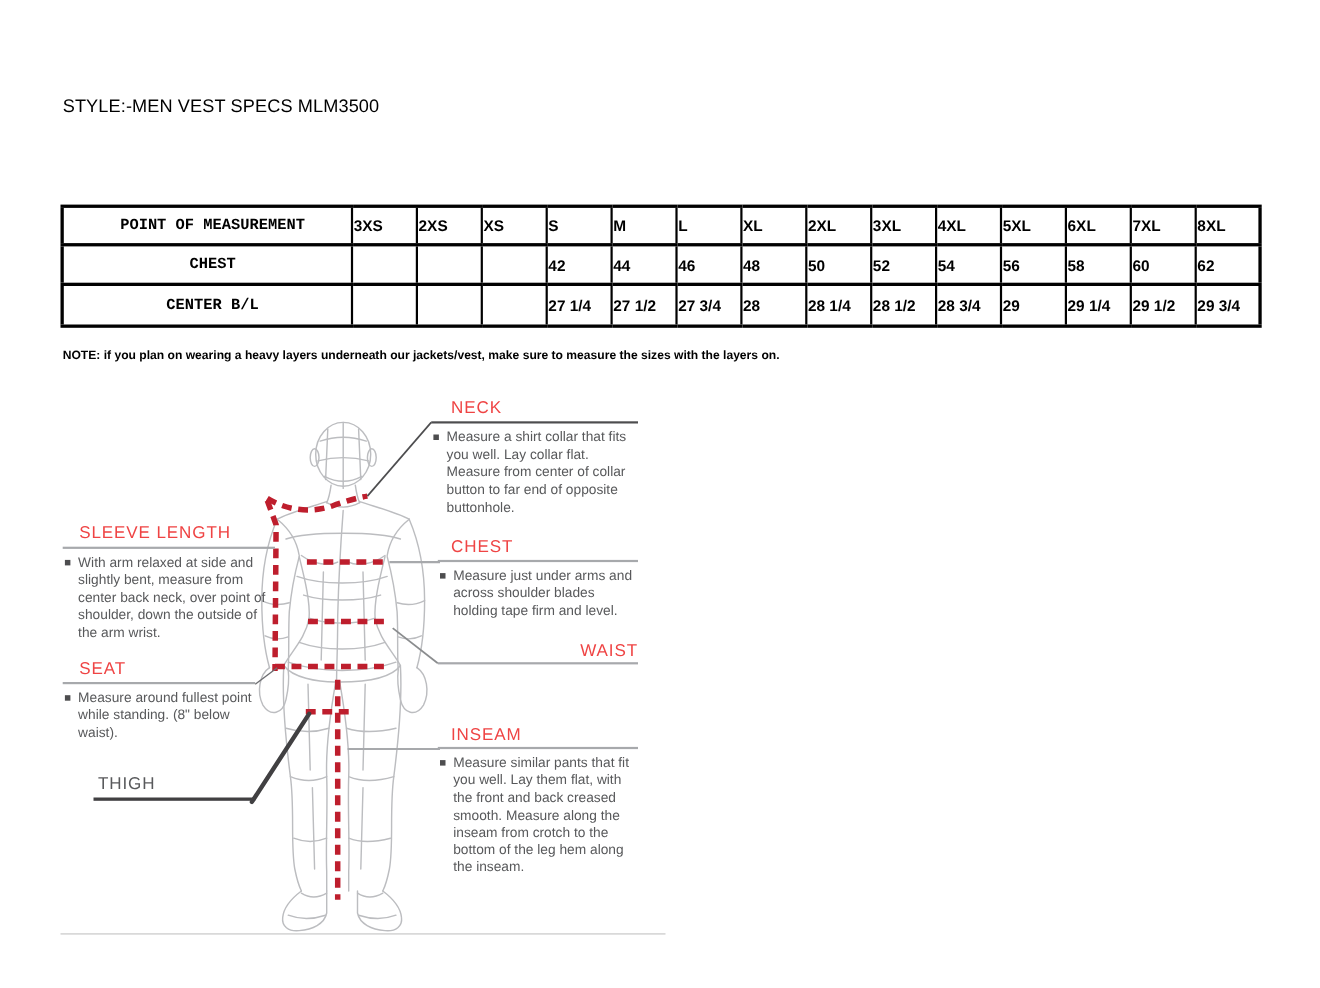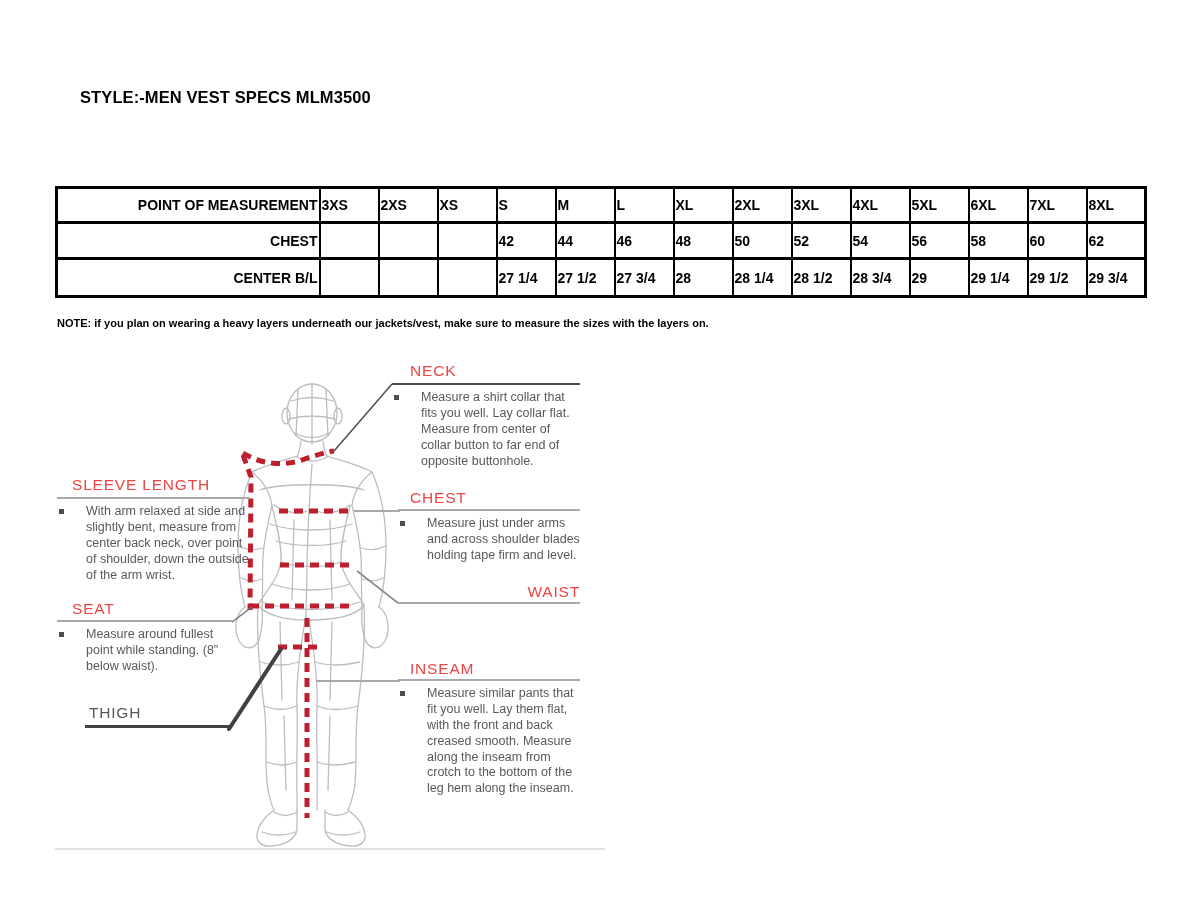--- a/index.html
+++ b/index.html
@@ -3,45 +3,45 @@
 <meta charset="utf-8">
 <style>
   html,body{margin:0;padding:0;}
   body{
     width:1200px;height:898px;position:relative;background:#ffffff;
     font-family:"Liberation Sans",sans-serif;overflow:hidden;color:#000;
   }
   .abs{position:absolute;}
 
   
-  #doc-title{left:57px;top:88px;font-size:16.5px;font-weight:bold;letter-spacing:.1px;margin-left:23px;}
+  #doc-title{left:57px;top:88px;font-size:16.5px;font-weight:normal;letter-spacing:.1px;}
   #doc-note{left:57px;top:317px;font-size:11px;font-weight:bold;}
 
   
   #size-table-wrap{left:55px;top:186px;width:1091px;}
   table.size{border-collapse:collapse;width:1091px;table-layout:fixed;}
   table.size td{
     border-left:2px solid #000;border-right:2px solid #000;
     border-top:3px solid #000;border-bottom:3px solid #000;
     font-size:14px;font-weight:bold;text-align:left;
     height:30px;padding:1px 1px;white-space:nowrap;overflow:hidden;
   }
   table.size tr.r1 td{height:31px;}
   table.size tr.r2 td{height:33px;}
-  table.size td.lab{text-align:right;padding-left:11px;}
+  table.size td.lab{text-align:center;padding-left:11px;font-family:Liberation Mono, monospace;}
   table.size col.c0{width:263px;}
   table.size col.cs{width:59px;}
 
   
   .sec{position:absolute;}
   .sec .hd{
     font-size:15.5px;letter-spacing:.8px;color:#ef4444;font-weight:normal;
     box-sizing:border-box;
   }
-  .sec .para{display:flex;font-size:12.5px;line-height:1.27;color:#58595b;margin-top:5px;gap:15px;}
+  .sec .para{display:flex;font-size:12.5px;line-height:1.27;color:#58595b;margin-top:5px;}
   .sec .blt{flex:0 0 auto;width:5px;height:5px;background:#4d4d4f;margin:5px 7px 0 2px;}
 
   #sec-neck{left:392px;top:362px;width:188px;}
   #sec-neck .hd{height:23px;padding-left:18px;border-bottom:2px solid #4d4d4f;}
   #sec-chest{left:398px;top:489px;width:182px;}
   #sec-chest .hd{height:22px;padding-left:12px;border-bottom:2px solid #a7a9ac;}
   #sec-waist{left:398px;top:583px;width:182px;text-align:right;}
   #sec-waist .hd{height:21px;padding-left:12px;border-bottom:2px solid #a7a9ac;}
   #sec-inseam{left:398px;top:660px;width:182px;}
   #sec-inseam .hd{height:21px;padding-left:12px;border-bottom:2px solid #a7a9ac;}

